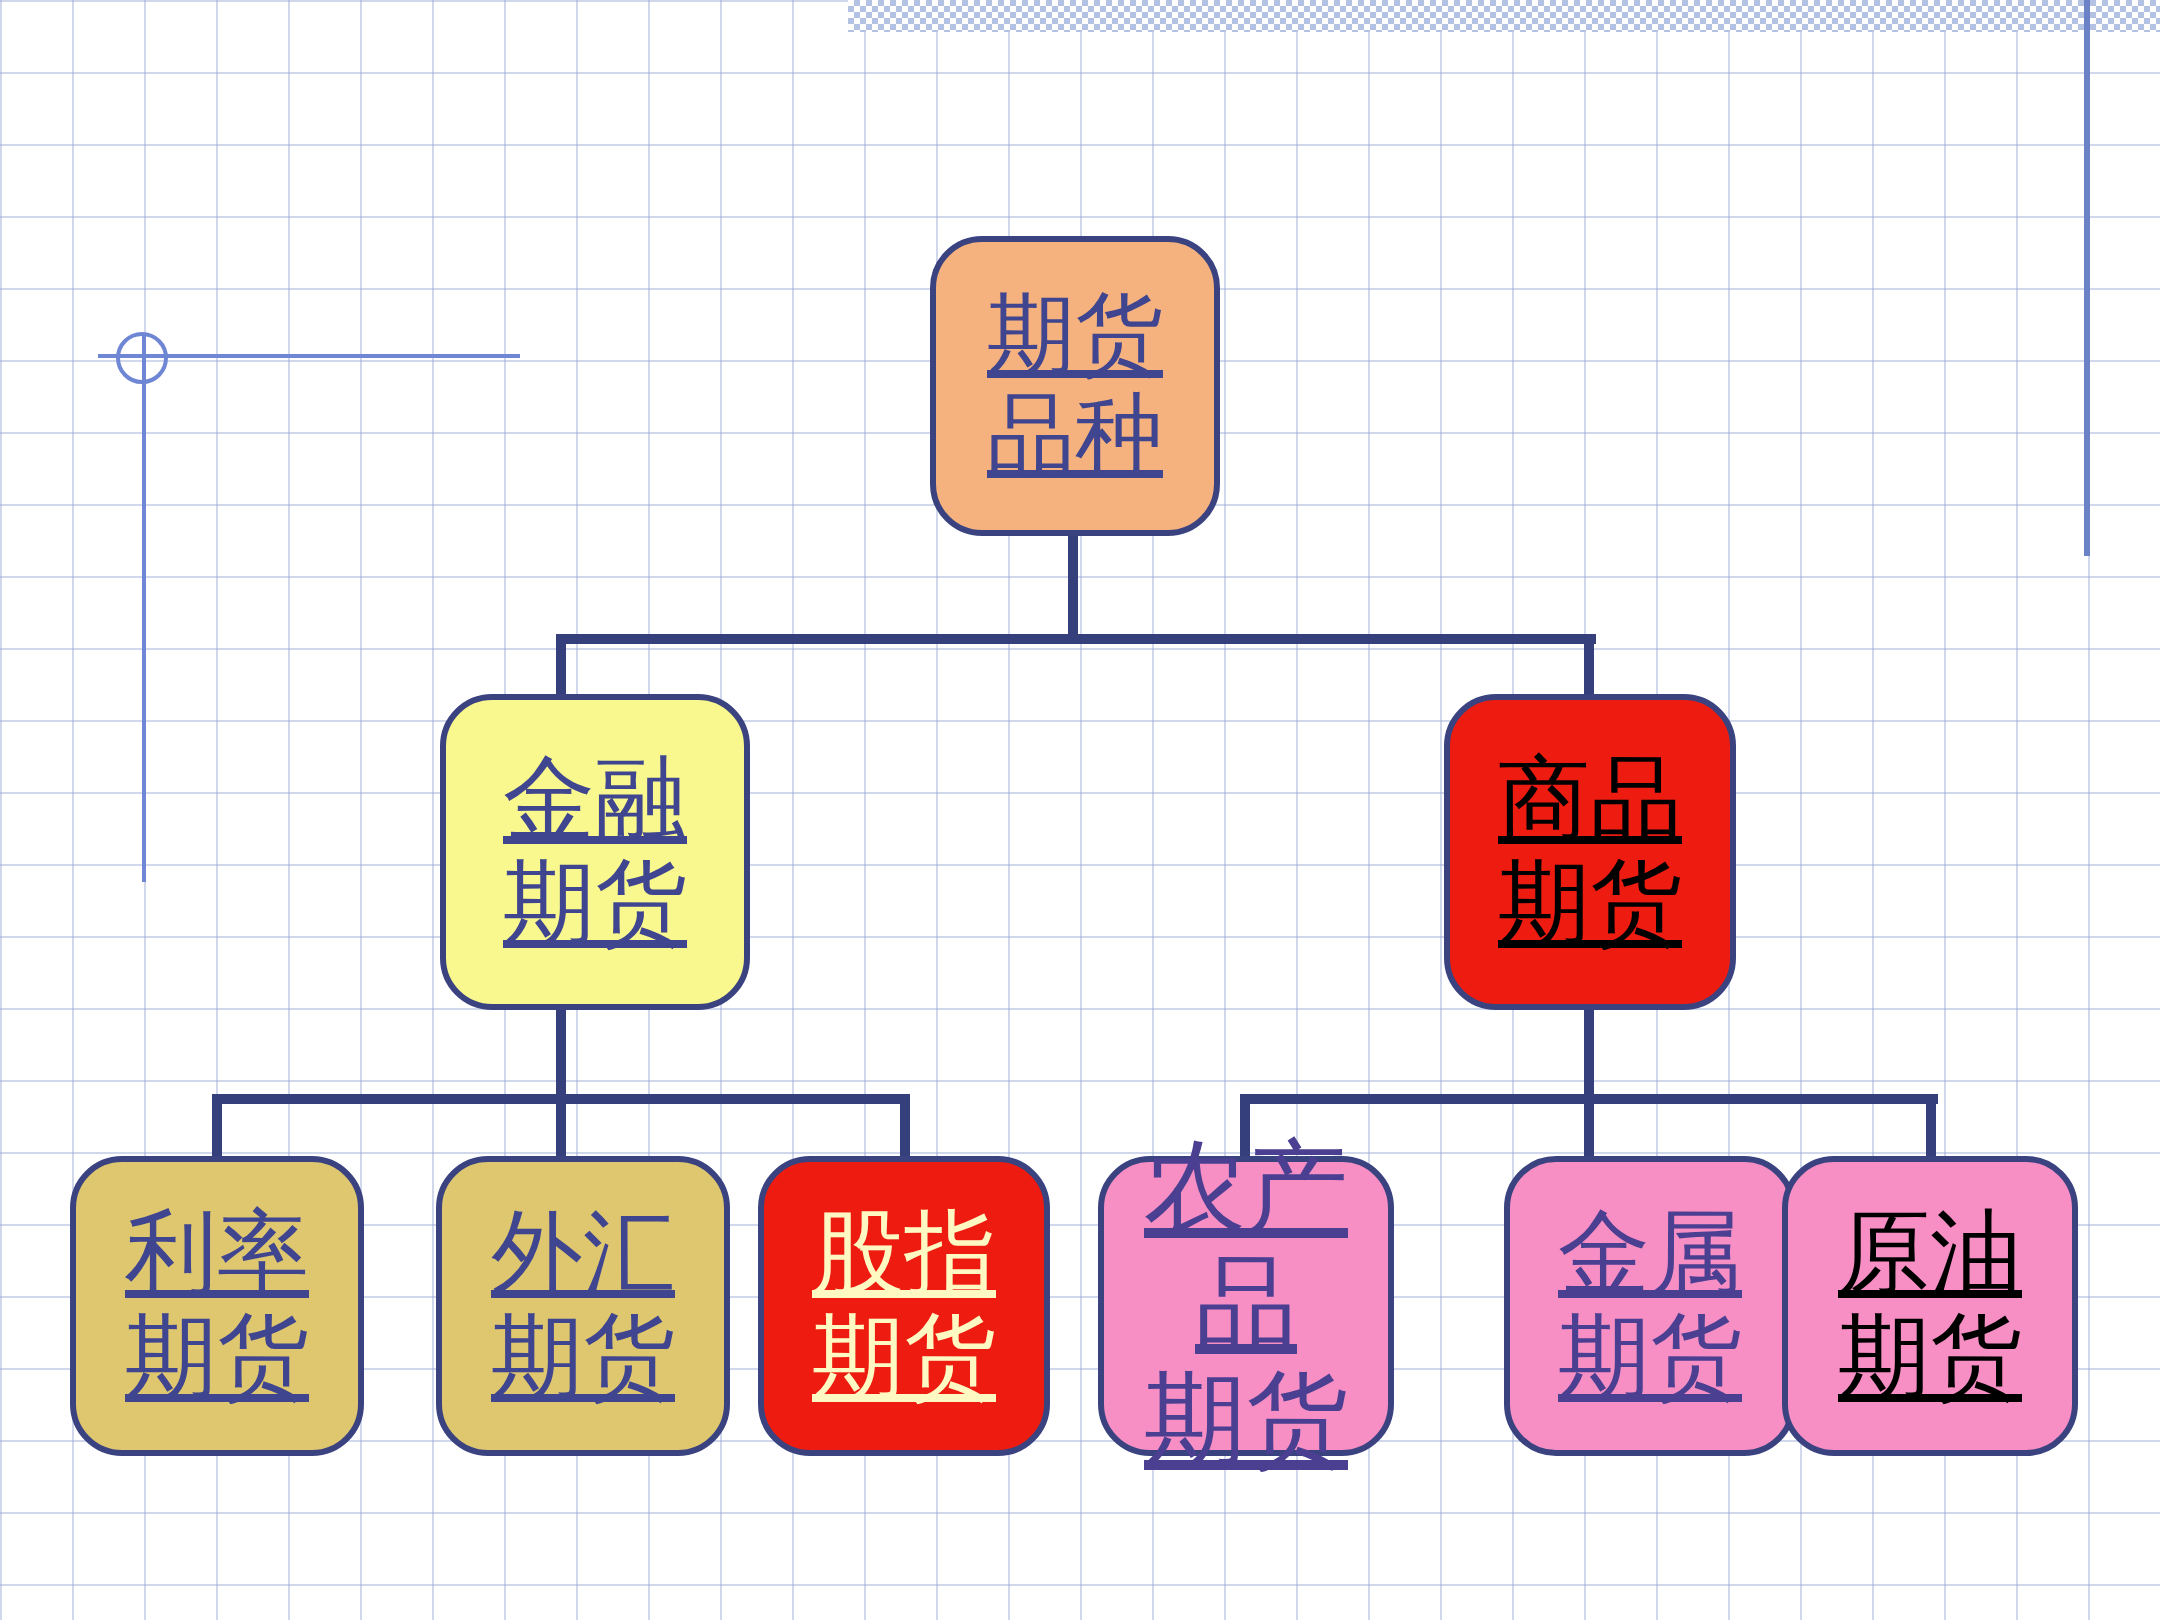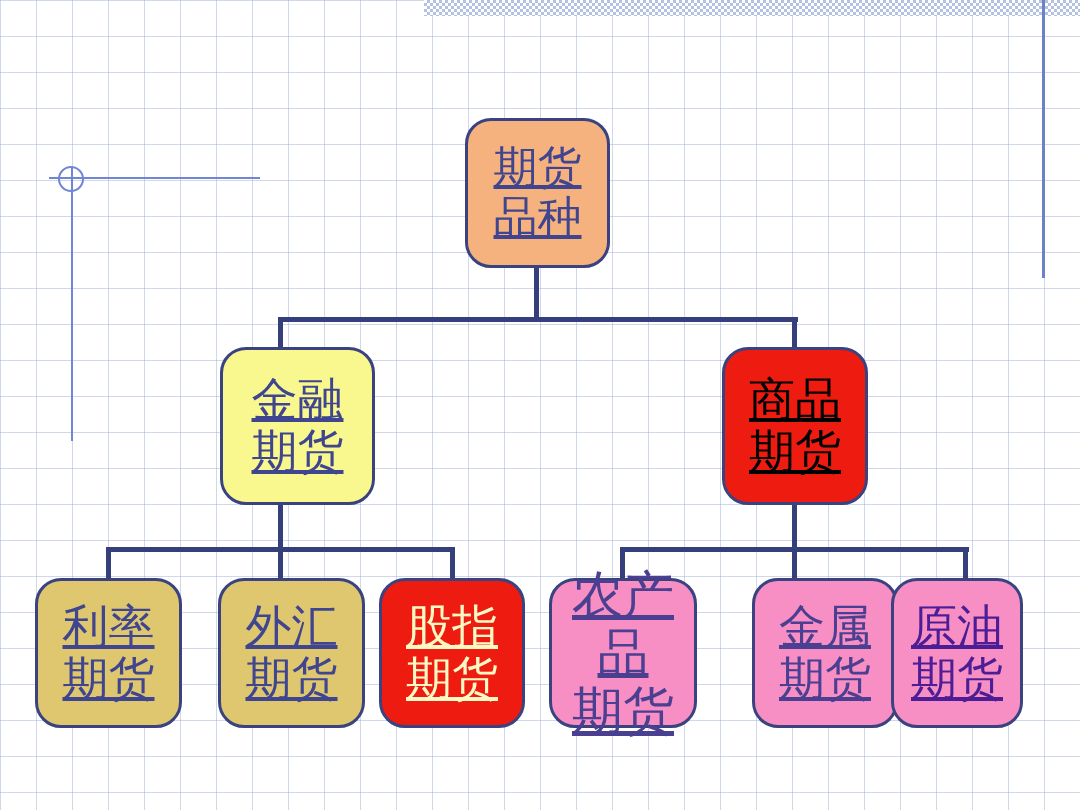--- a/index.html
+++ b/index.html
@@ -35,21 +35,21 @@
     text-decoration:underline;
   }
   .node.root{background:#f5b27e;left:465px;top:118px;width:145px;height:150px;font-size:44px;}
   .node.fin {background:#f8f88e;left:220px;top:347px;width:155px;height:158px;}
   .node.com {background:#ee1b10;left:722px;top:347px;width:146px;height:158px;color:#000000;}
   .node.int {background:#dec76f;left:35px; top:578px;width:147px;height:150px;text-align:center;}
   .node.fx  {background:#dec76f;left:207px;top:578px;width:147px;height:150px;margin-left:11px;}
   .node.idx {background:#ee1b10;left:379px;top:578px;width:146px;height:150px;color:#fef9c3;}
   .node.agr {background:#f78fc5;left:549px;top:578px;width:148px;height:150px;color:#4a3f90;}
   .node.met {background:#f78fc5;left:752px;top:578px;width:146px;height:150px;color:#4a3f90;}
-  .node.oil {background:#f78fc5;left:891px;top:578px;width:132px;height:150px;color:#4c1d95;}
+  .node.oil {background:#f78fc5;left:891px;top:578px;width:148px;height:150px;color:#000000;}
   .node.agr{font-size:51px;}
 </style>
 </head>
 <body>
 
 <div class="slide">
 
   <div class="band"></div>
   <div class="vline-right"></div>
   <div class="deco-hline"></div>

